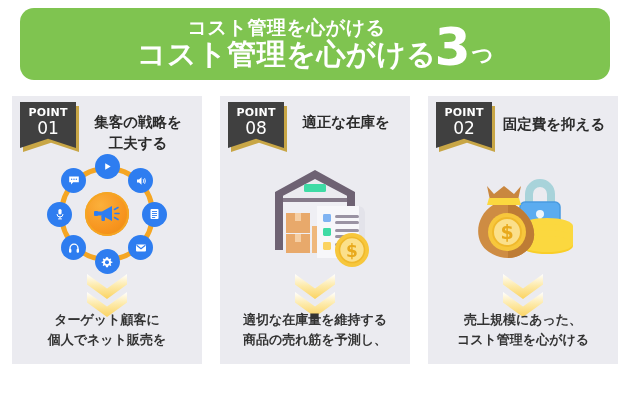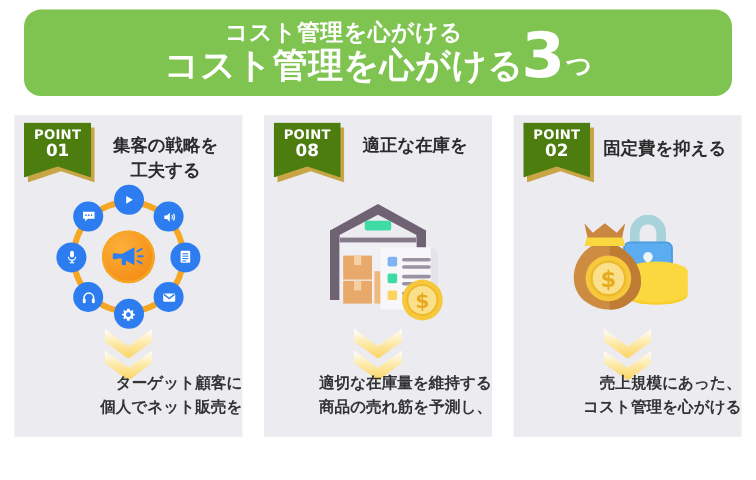--- a/index.html
+++ b/index.html
@@ -54,27 +54,27 @@
 
   
   .ribbon-wrap{position:absolute;left:8px;top:6px;width:56px;height:50px;}
   .ribbon-shadow{
     position:absolute;left:3px;top:4px;width:56px;height:46px;
     background:#C8A646;
     clip-path:polygon(0 0,100% 0,100% 100%,50% 80%,0 100%);
   }
   .ribbon{
     position:absolute;left:0;top:0;width:56px;height:46px;
-    background:#4d7c0f;
+    background:#404040;
     clip-path:polygon(0 0,100% 0,100% 100%,50% 80%,0 100%);
     display:flex;flex-direction:column;align-items:center;justify-content:flex-start;
     padding-top:5px;box-sizing:border-box;
   }
   .ribbon-word{color:#ffffff;font-size:11px;font-weight:bold;line-height:1.05;letter-spacing:0.2px;}
-  .ribbon-num{color:#ffffff;font-size:14px;font-weight:bold;line-height:1.1;}
+  .ribbon-num{color:#ffffff;font-size:17px;font-weight:normal;line-height:1.1;}
 
   
   .panel-title{
     position:absolute;left:66px;top:16px;width:120px;
     text-align:center;color:#2b2b2b;font-size:14.5px;font-weight:bold;
     line-height:1.45;
   }
   .panel-title.single{top:18px;}
 
   
@@ -90,21 +90,21 @@
   }
   .chev{
     width:40px;height:25px;
     background:linear-gradient(to bottom,#FFFFFF 0%,#FDEBAE 45%,#FBD361 100%);
     clip-path:polygon(0 0,50% 58%,100% 0,100% 42%,50% 100%,0 42%);
   }
   .chev.second{margin-top:-7px;}
 
   
   .caption{
-    position:absolute;left:0;bottom:14px;width:190px;text-align:right;
+    position:absolute;left:0;bottom:14px;width:190px;text-align:center;
     color:#333333;font-size:13px;font-weight:bold;line-height:1.55;
   }
 
   
   .ring-art{position:relative;width:108px;height:108px;}
   .ring-circle{
     position:absolute;left:6px;top:6px;width:96px;height:96px;
     border:5px solid #F5A623;border-radius:50%;box-sizing:border-box;
   }
   .node{

